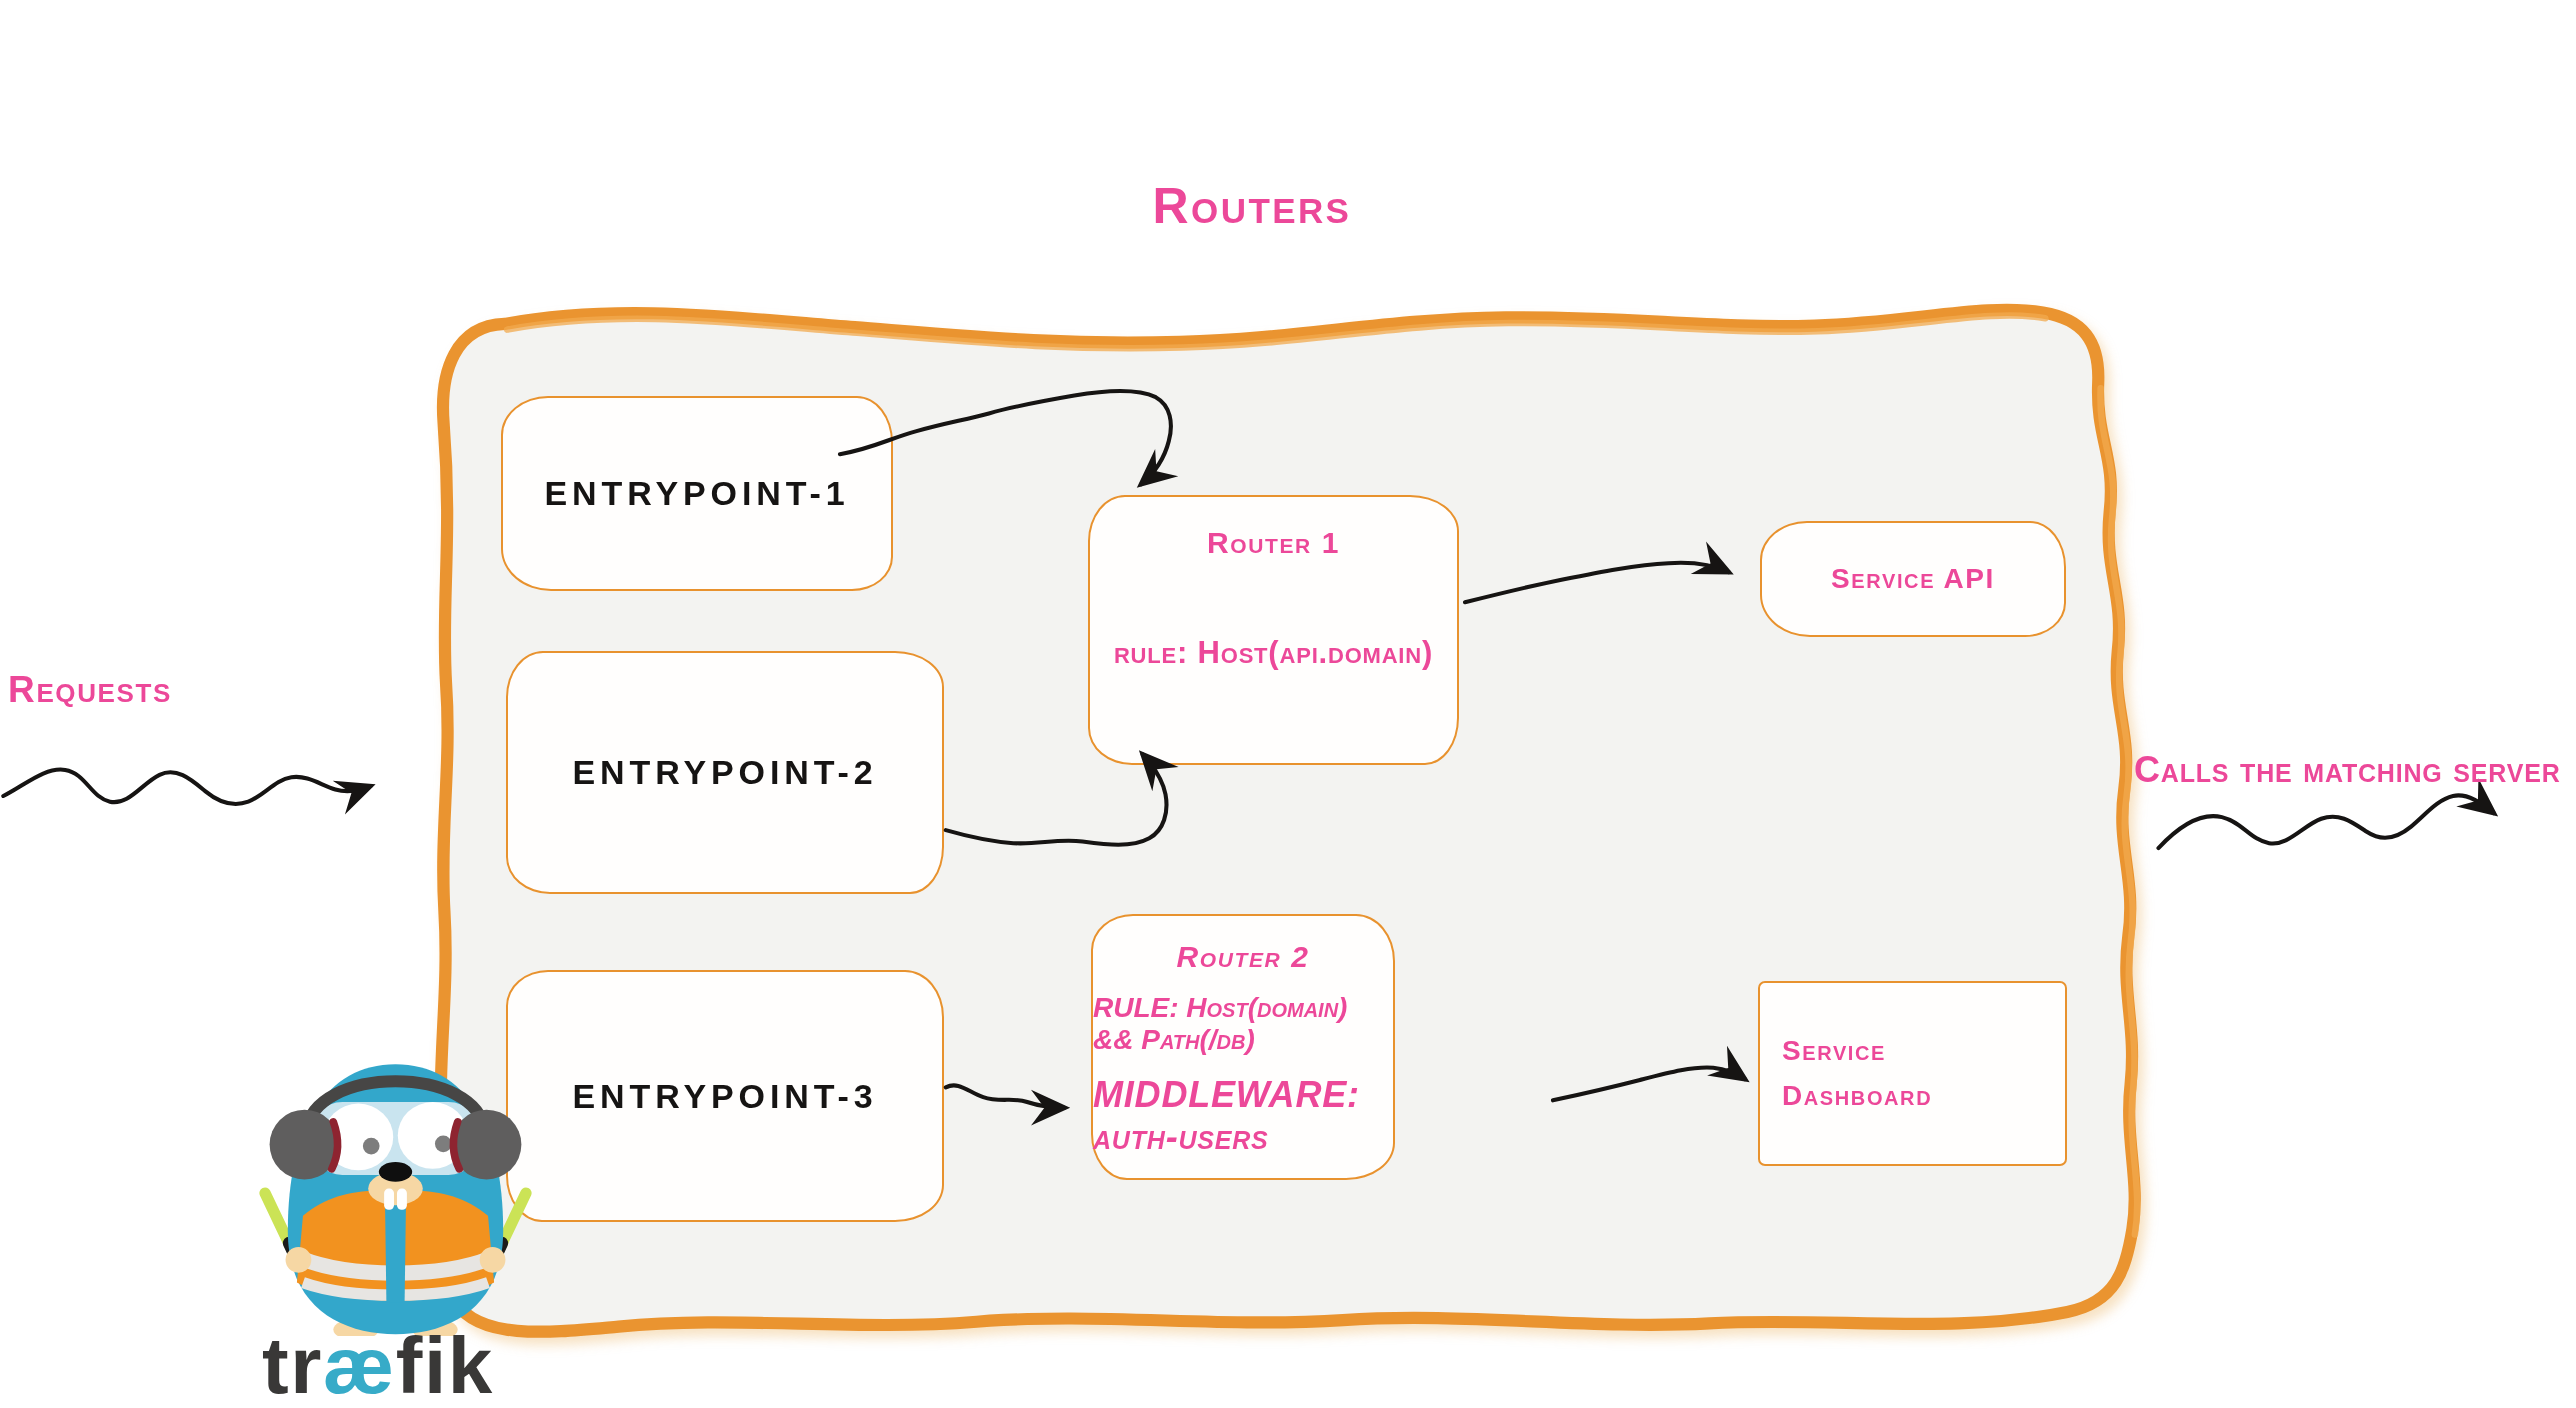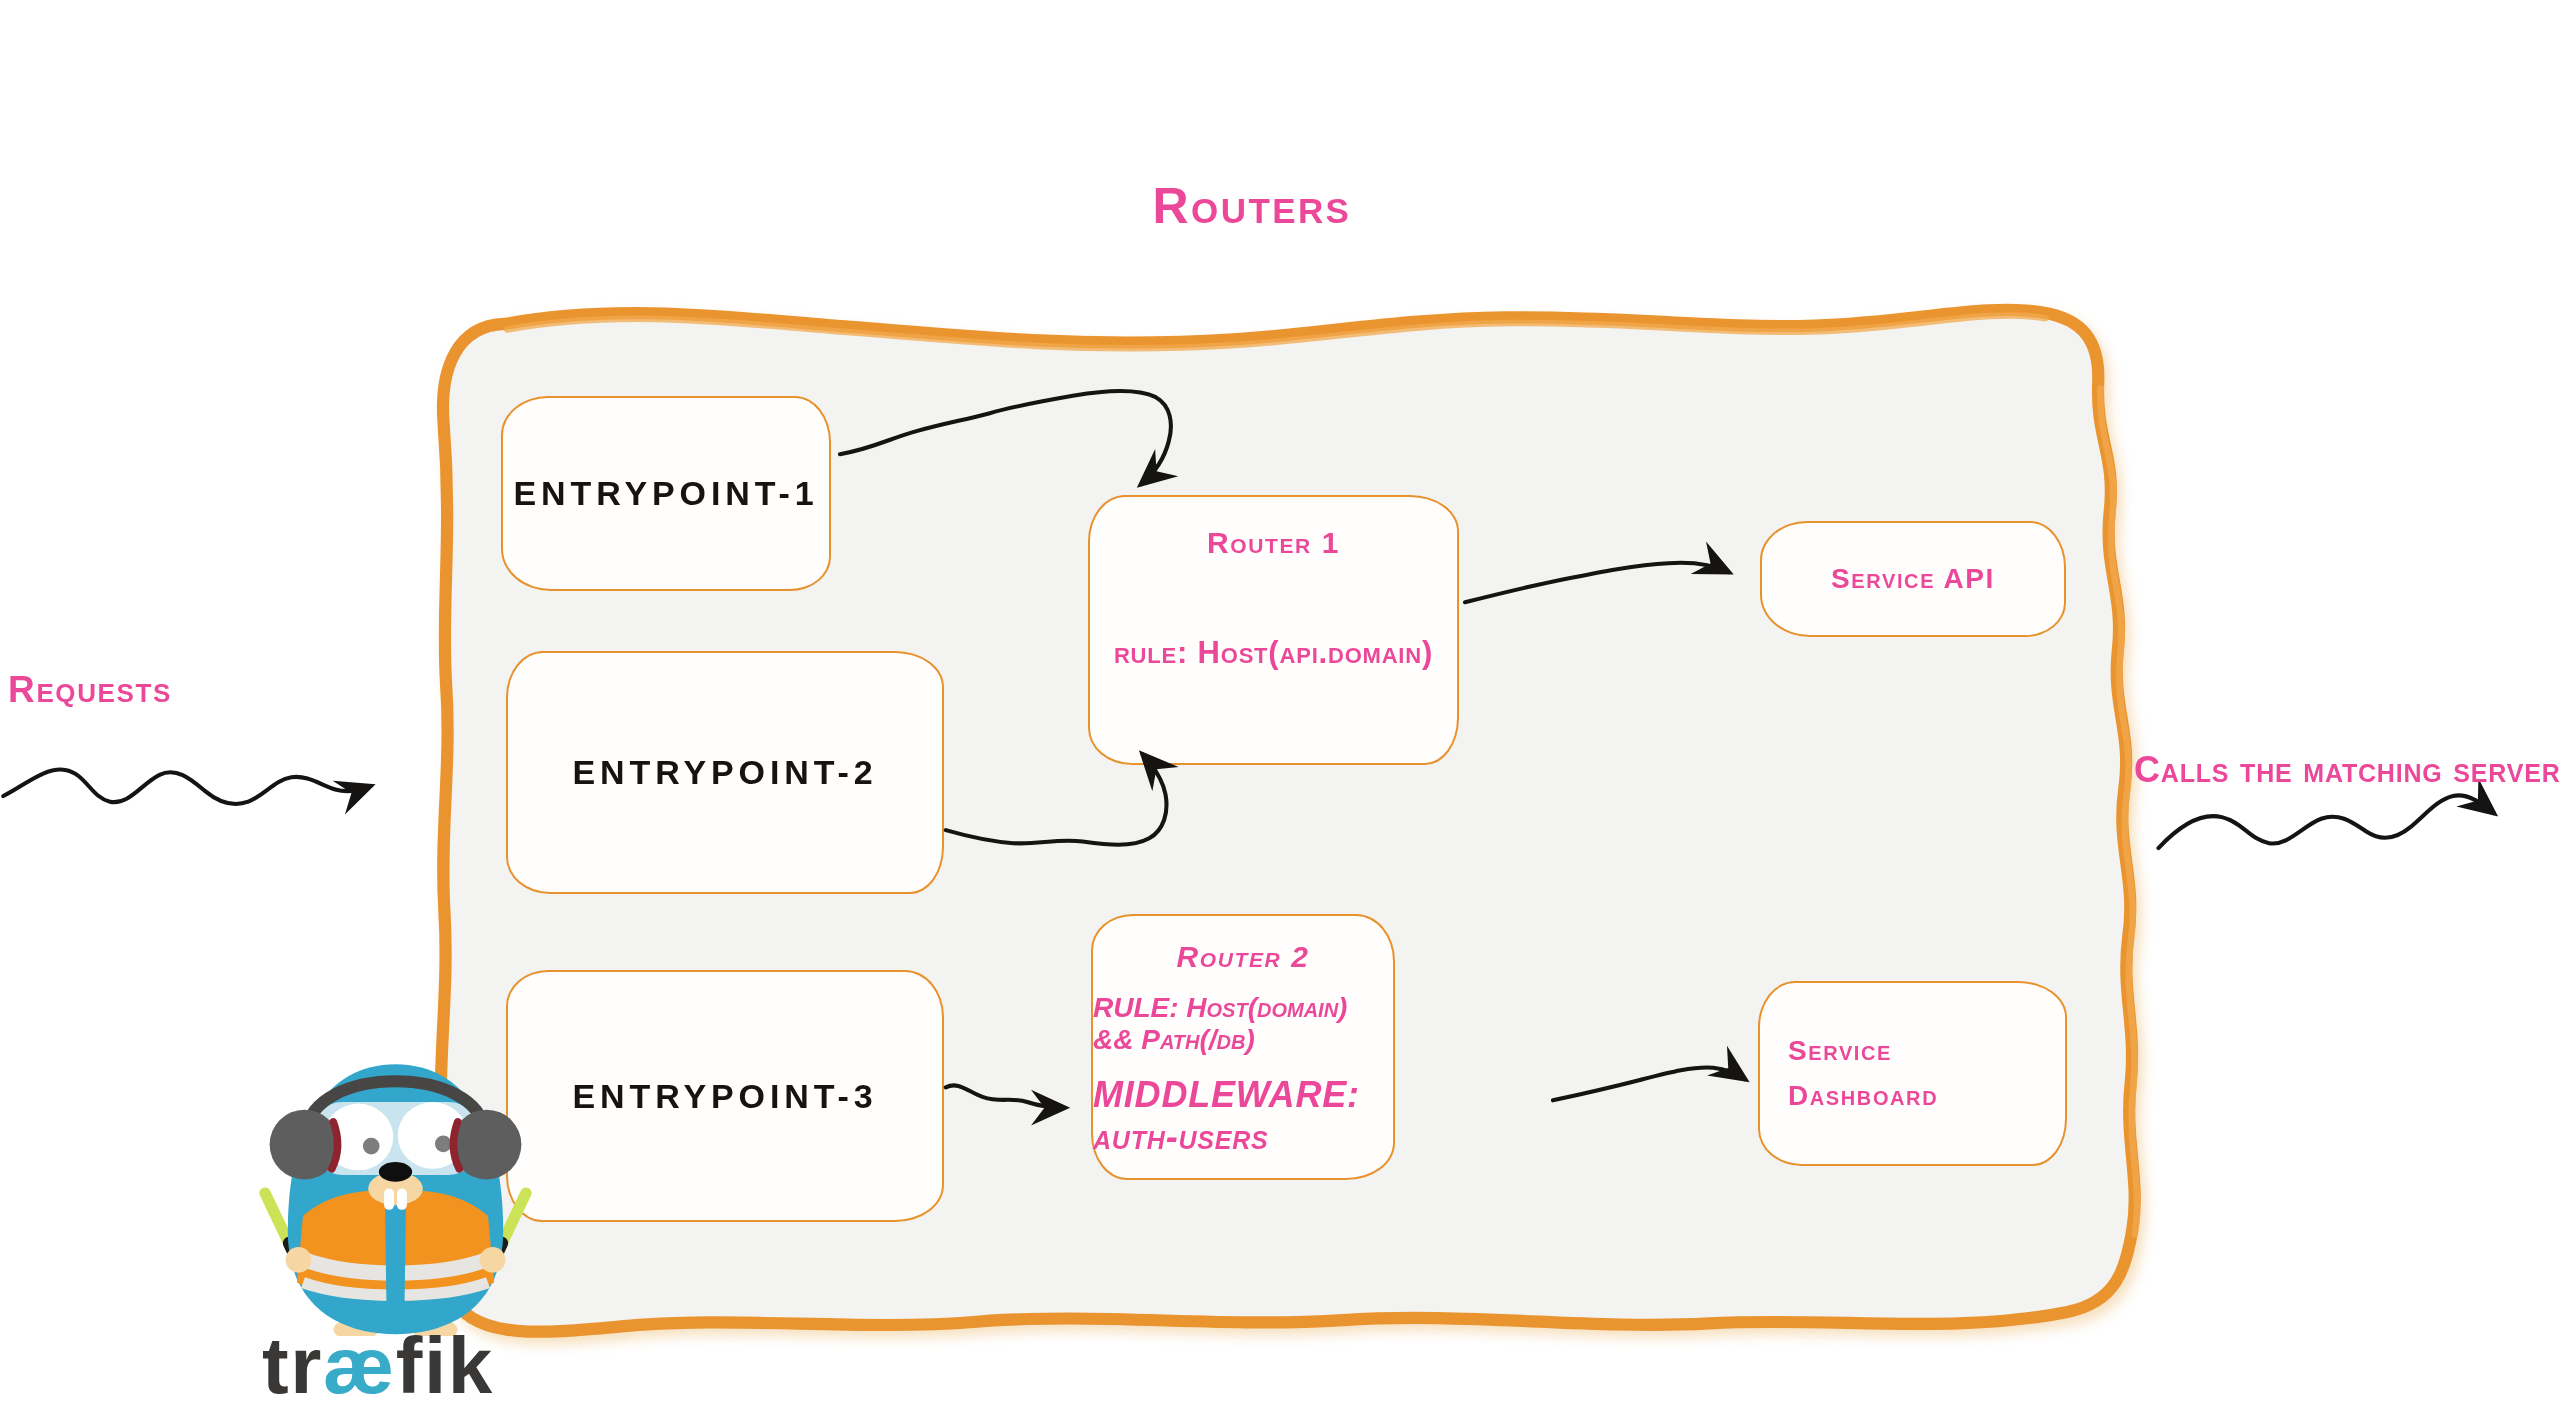--- a/index.html
+++ b/index.html
@@ -18,21 +18,21 @@
         box-sizing:border-box;z-index:2;}
   .r1{border-radius:47px 36px 41px 50px / 39px 46px 34px 42px;}
   .r2{border-radius:37px 49px 34px 44px / 46px 36px 47px 37px;}
   .r3{border-radius:42px 39px 49px 36px / 36px 47px 37px 46px;}
   .ep-label{font-size:34px;letter-spacing:4.9px;font-weight:600;text-transform:uppercase;}
   .router-name{font-size:30px;letter-spacing:1.6px;}
   .rule-line{font-size:31px;letter-spacing:0.8px;}
   .rule-line-sm{font-size:28px;letter-spacing:0px;}
   .mw-line{font-size:36px;letter-spacing:0.8px;}
   .svc-name{font-size:28px;letter-spacing:1.6px;}
-  .svc-two{align-items:flex-start;padding-left:28px;gap:13px;justify-content:center;}
+  .svc-two{align-items:flex-start;padding-left:22px;gap:13px;justify-content:center;border-radius:7px;}
   .arrows{pointer-events:none;z-index:3;}
   .logo-wordmark{font-size:80px;font-weight:600;letter-spacing:1.6px;color:#393837;z-index:6;}
   .logo-wordmark .ae{color:#37ABC8;}
 </style>
 </head>
 <body>
 
 <div id="canvas">
 
   <svg class="abs" style="left:0;top:0;z-index:1;" width="2576" height="1408" viewBox="0 0 3165 1730">
@@ -65,21 +65,21 @@
            M 2578,470 C 2575,540 2600,560 2592,630 C 2585,700 2610,730 2602,800 C 2595,870 2620,900 2610,970 C 2600,1040 2625,1080 2615,1150 C 2606,1220 2625,1260 2618,1330 C 2610,1400 2630,1450 2620,1510" fill="none" stroke="#F2A94E" stroke-width="8" stroke-linecap="round" opacity="0.75" transform="translate(3,7)"></path>
     </g>
   </svg>
 
   <div class="abs hand title" style="left:1008px;top:177px;width:488px;z-index:4;">Routers</div>
 
   <div class="abs hand side-label" style="left:8.1px;top:669px;z-index:4;">Requests</div>
 
   <div class="abs hand calls-label" style="left:2134px;top:749px;z-index:4;">Calls the matching server</div>
 
-  <div class="node r1" style="left:501px;top:396px;width:330px;height:195px;">
+  <div class="node r1" style="left:501px;top:396px;width:392px;height:195px;">
     <span class="ep-label">entrypoint-1</span>
   </div>
 
   <div class="node r2" style="left:506px;top:651px;width:438px;height:243px;">
     <span class="ep-label">entrypoint-2</span>
   </div>
 
   <div class="node r3" style="left:506px;top:970px;width:438px;height:252px;">
     <span class="ep-label">entrypoint-3</span>
   </div>

